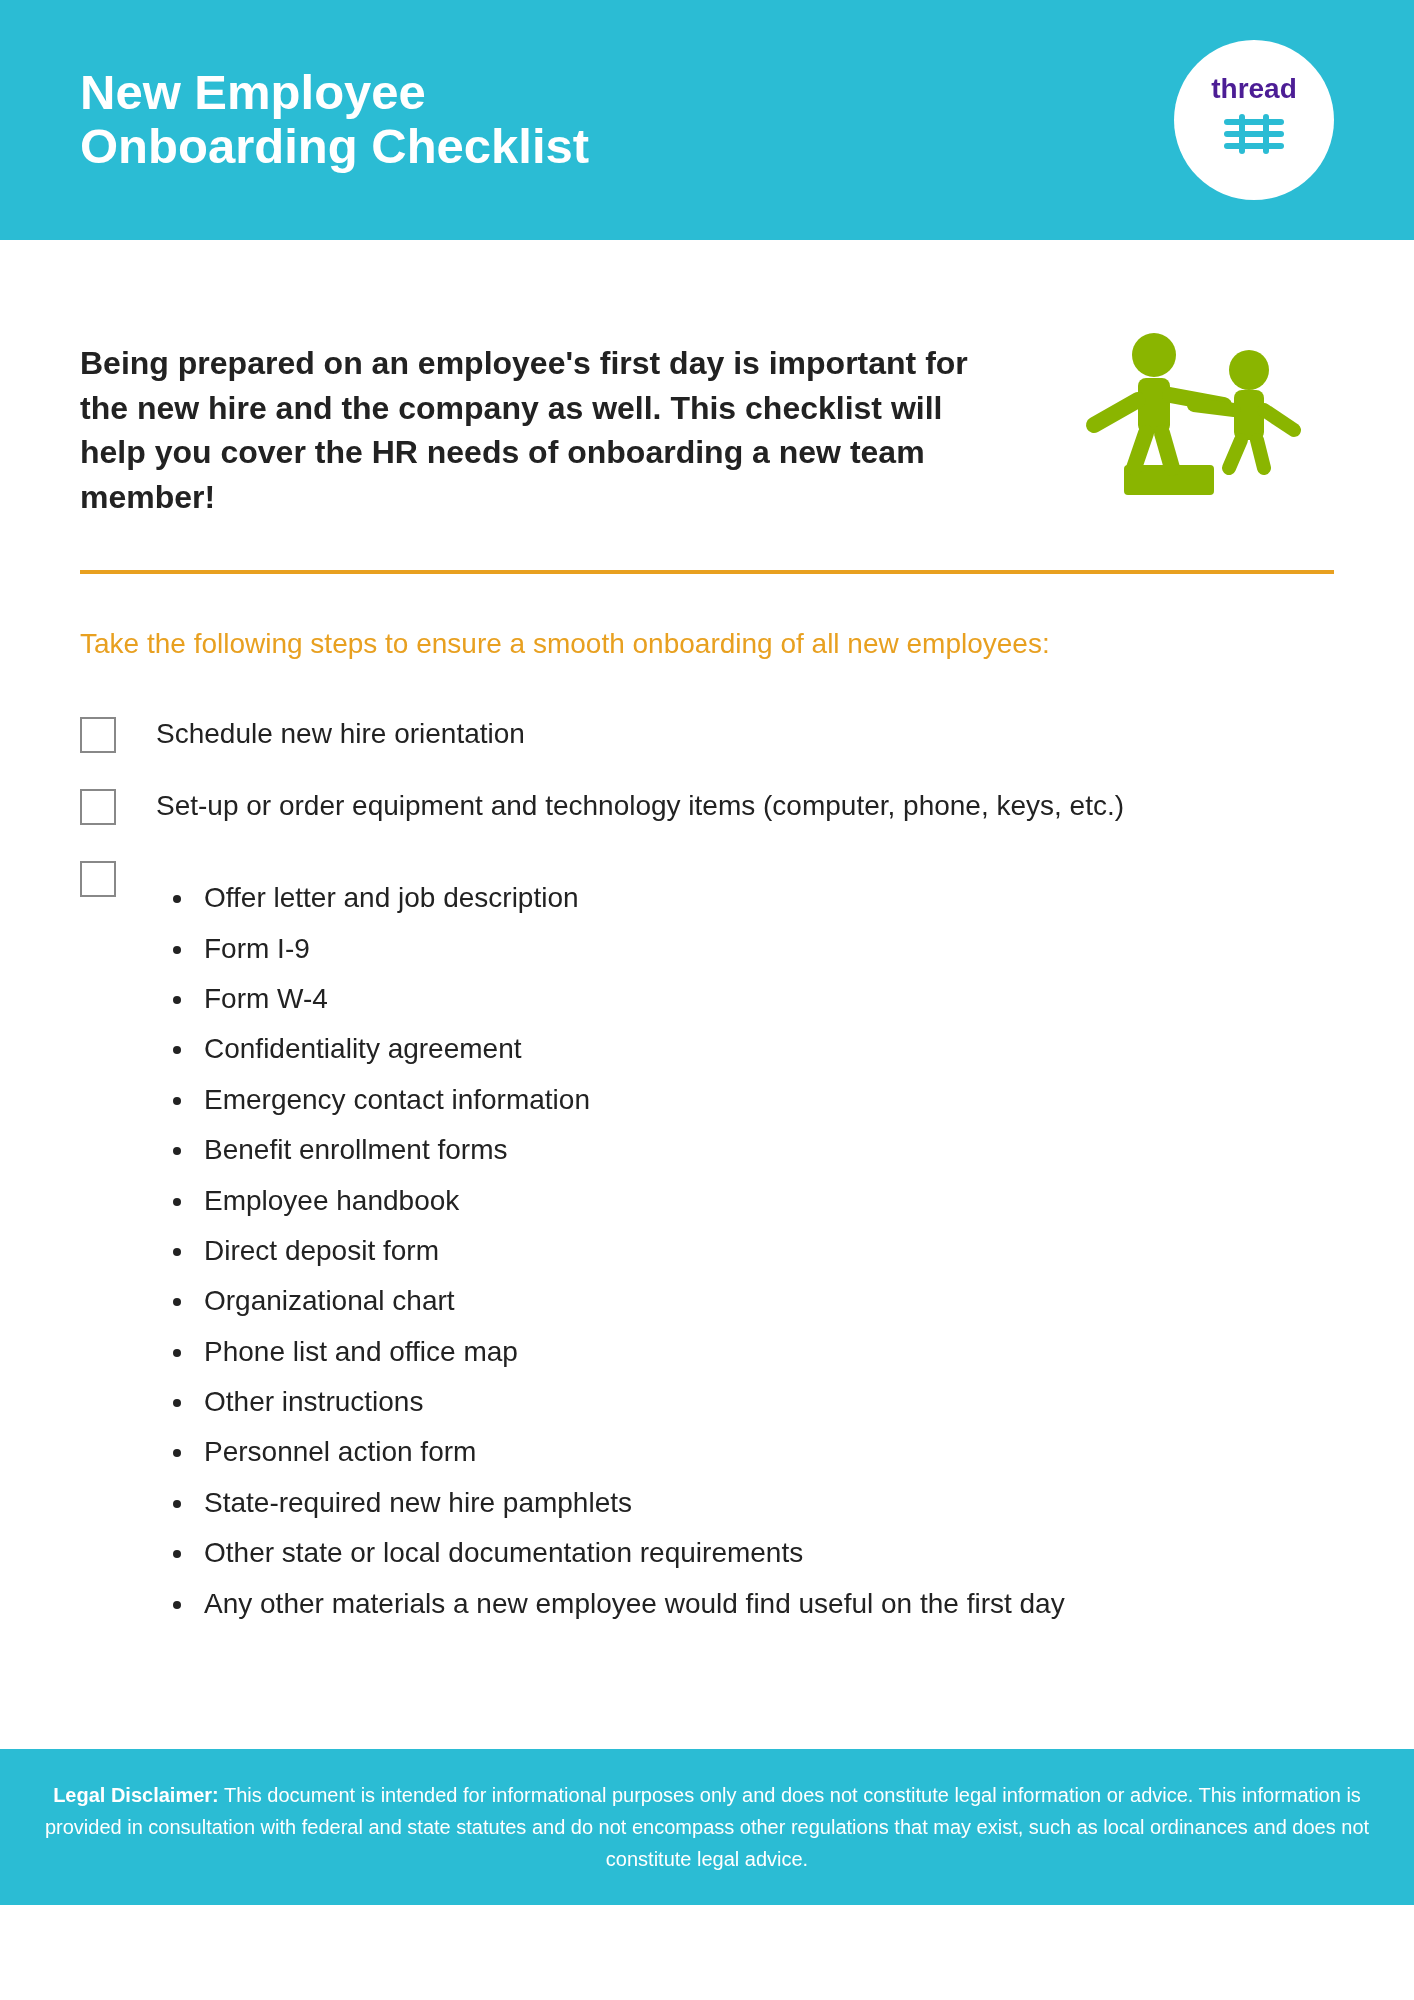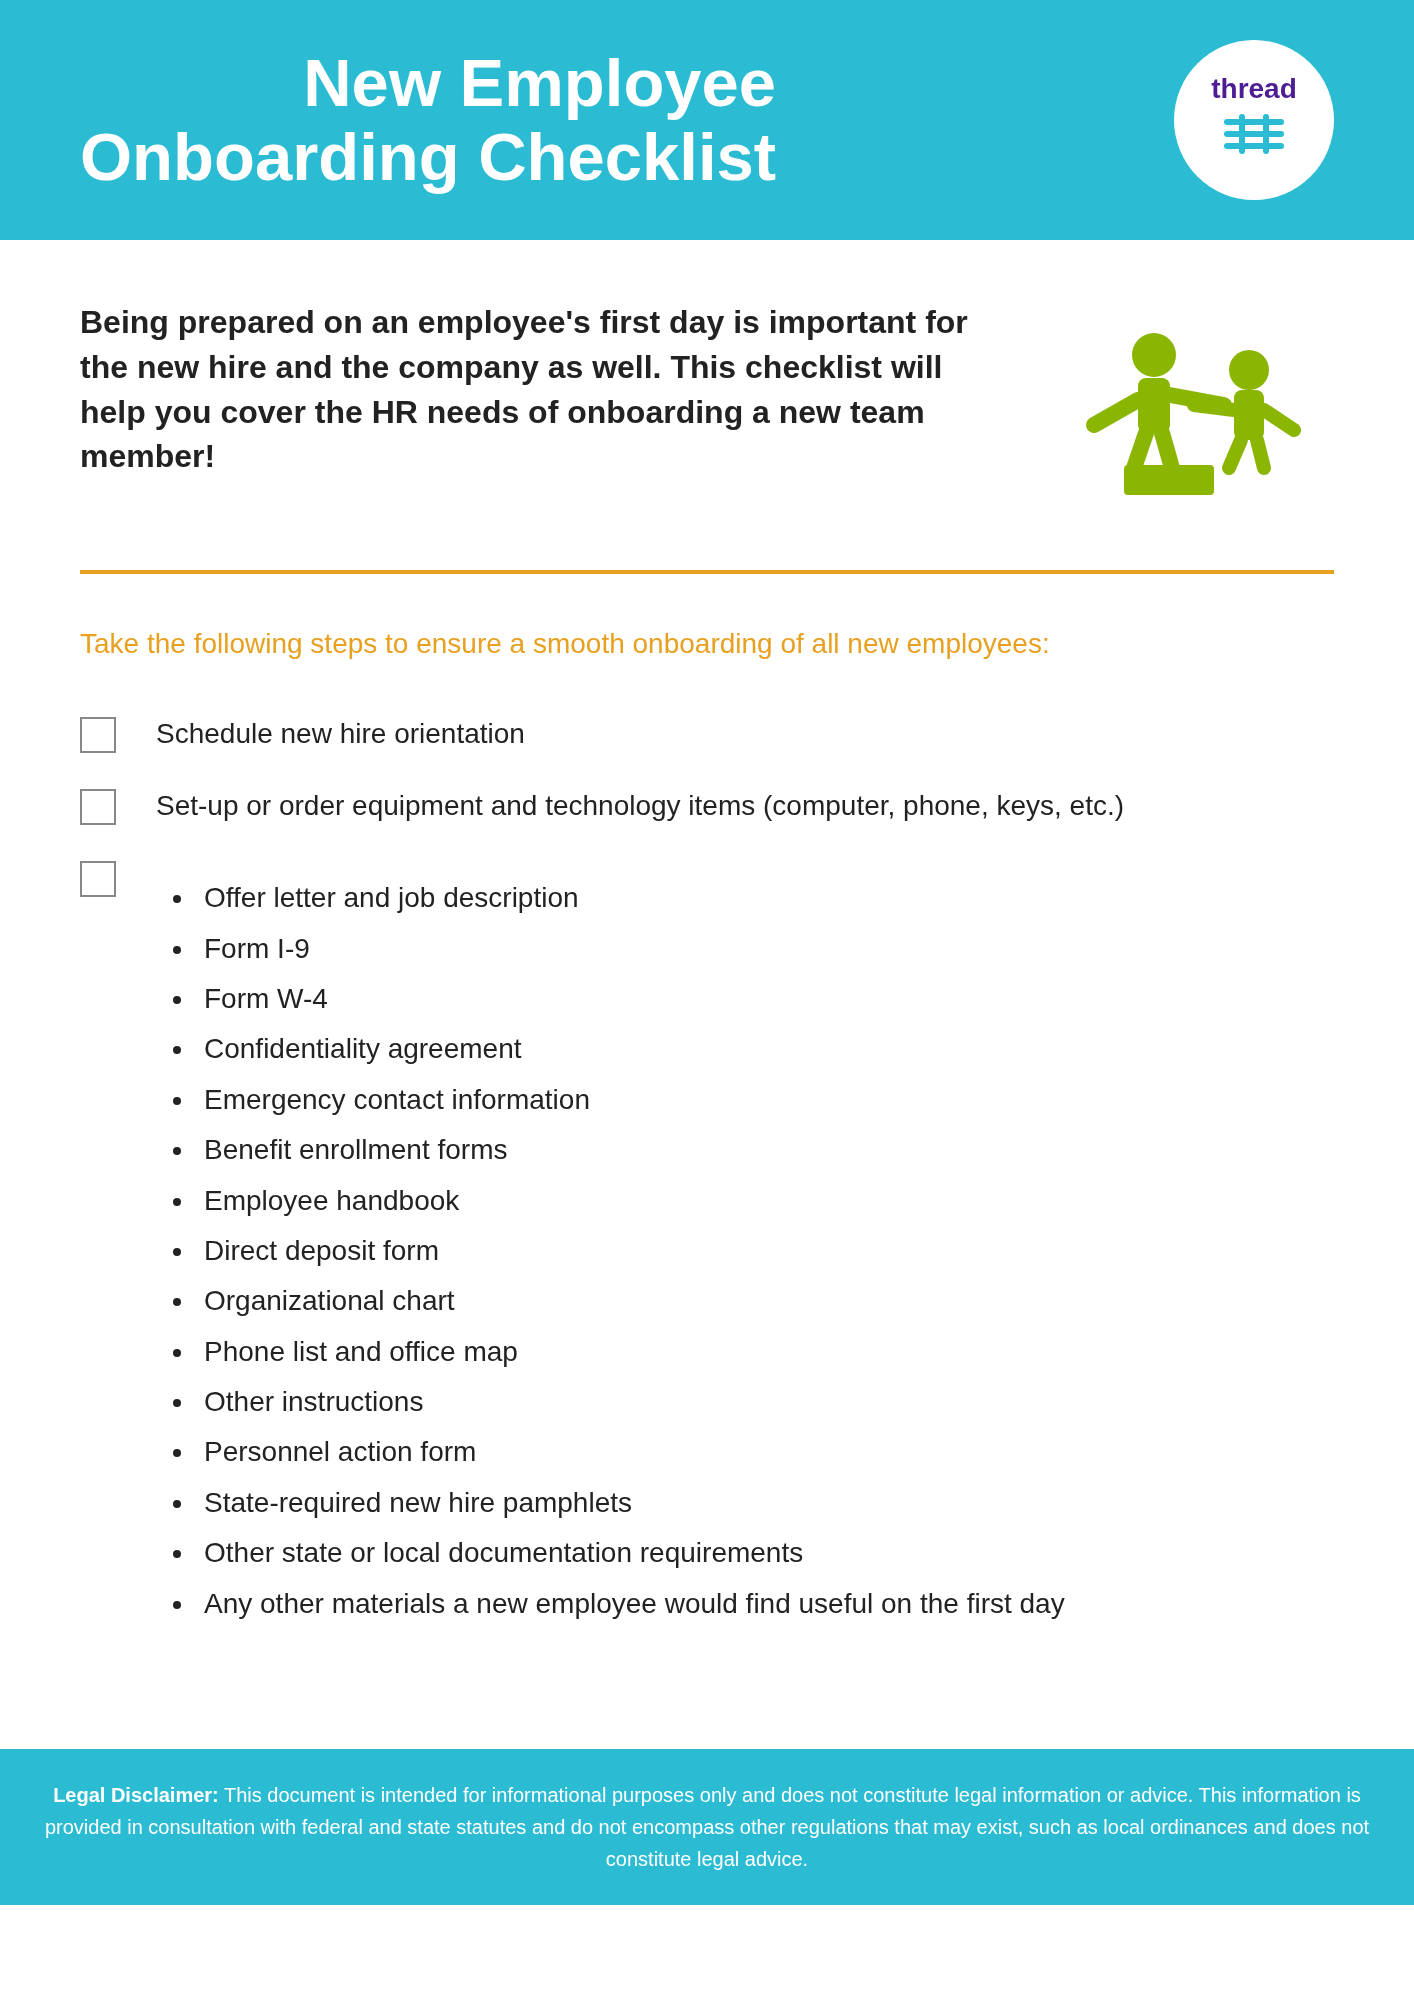--- a/index.html
+++ b/index.html
@@ -19,24 +19,23 @@
       background-color: #2bbcd4;
       padding: 40px 80px 40px 80px;
       display: flex;
       align-items: center;
       justify-content: space-between;
       min-height: 170px;
     }
 
     .header-title {
       color: #ffffff;
-      font-size: 67px;
+      font-size: 49px;
       font-weight: 900;
       line-height: 1.1;
-      text-align: right;
     }
 
     .logo-circle {
       background-color: #ffffff;
       border-radius: 50%;
       width: 160px;
       height: 160px;
       display: flex;
       flex-direction: column;
       align-items: center;
@@ -55,21 +54,21 @@
       font-size: 36px;
       margin-top: 4px;
     }
 
     .main-content {
       padding: 60px 80px 40px 80px;
     }
 
     .intro-section {
       display: flex;
-      align-items: flex-start;
+      align-items: flex-end;
       gap: 60px;
       margin-bottom: 50px;
     }
 
     .intro-text {
       font-size: 32px;
       font-weight: 900;
       color: #222222;
       line-height: 1.4;
       flex: 1;

